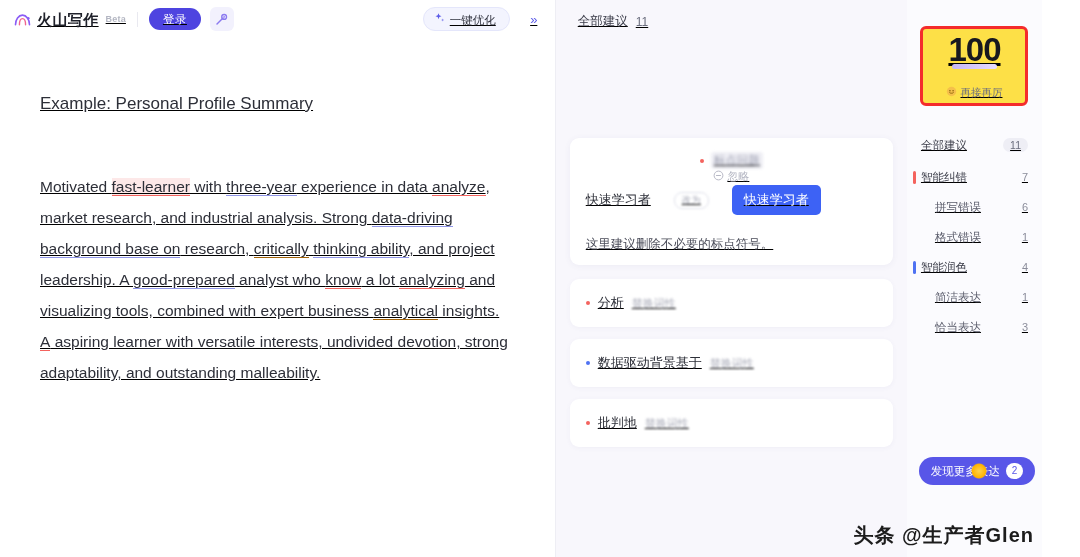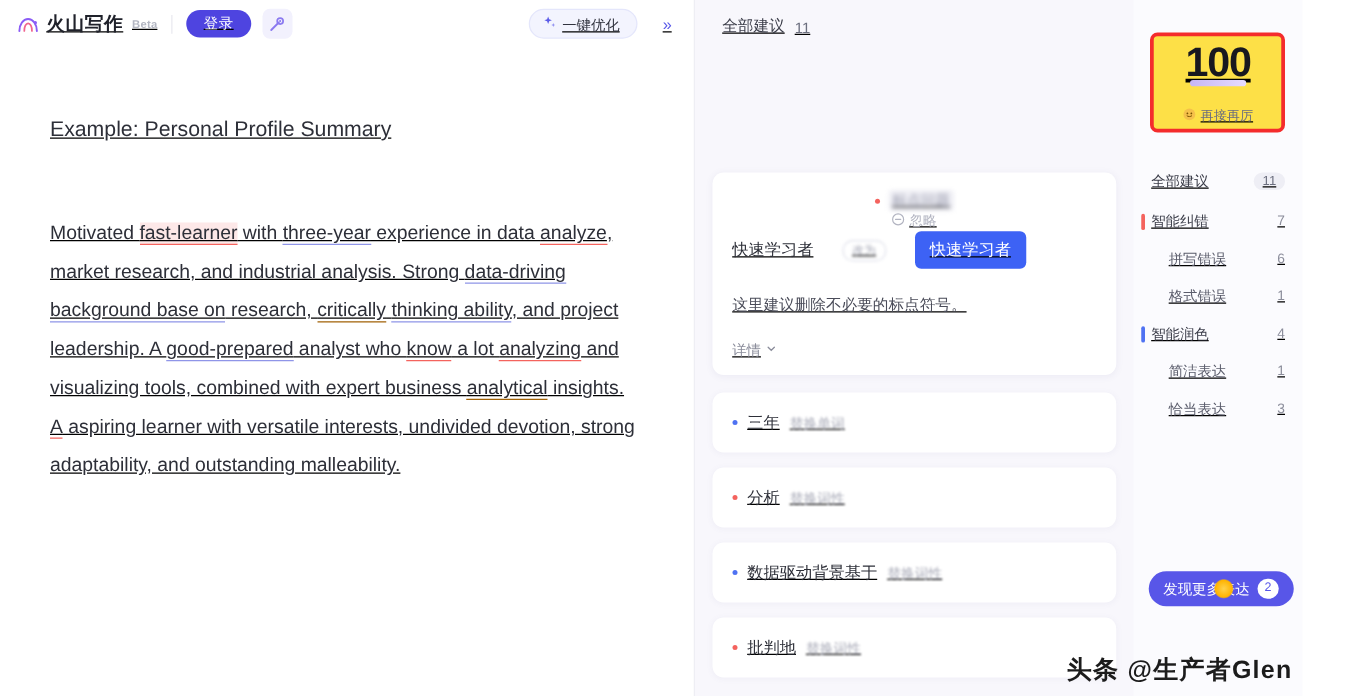--- a/index.html
+++ b/index.html
@@ -256,36 +256,23 @@
             </span>
             <span>忽略</span>
           </div>
         </div>
         <div class="sc-replace">
           <span class="sc-orig">快速学习者</span>
           <span class="sc-arrow-pill">改为</span>
           <span class="sc-new">快速学习者</span>
         </div>
         <div class="sc-desc">这里建议删除不必要的标点符号。</div>
-        <div class="sc-detail">
-          <span>详情</span>
-          <span>
-            <svg viewBox="0 0 12 12" width="10" height="10">
-              <path d="M3 4.5L6 7.5 9 4.5" fill="none" stroke="#8b8d9b" stroke-width="1.2" stroke-linecap="round"></path>
-            </svg>
-          </span>
-        </div>
       </div>
 
       <div id="rows-host">
-          <div class="sugg-row">
-            <span class="dot" style="background: rgb(79, 114, 242);"></span>
-            <span class="sr-word">三年</span>
-            <span class="sr-kind">替换单词</span>
-          </div>
           <div class="sugg-row">
             <span class="dot" style="background: rgb(244, 99, 94);"></span>
             <span class="sr-word">分析</span>
             <span class="sr-kind">替换词性</span>
           </div>
           <div class="sugg-row">
             <span class="dot" style="background: rgb(79, 114, 242);"></span>
             <span class="sr-word">数据驱动背景基于</span>
             <span class="sr-kind">替换词性</span>
           </div>

